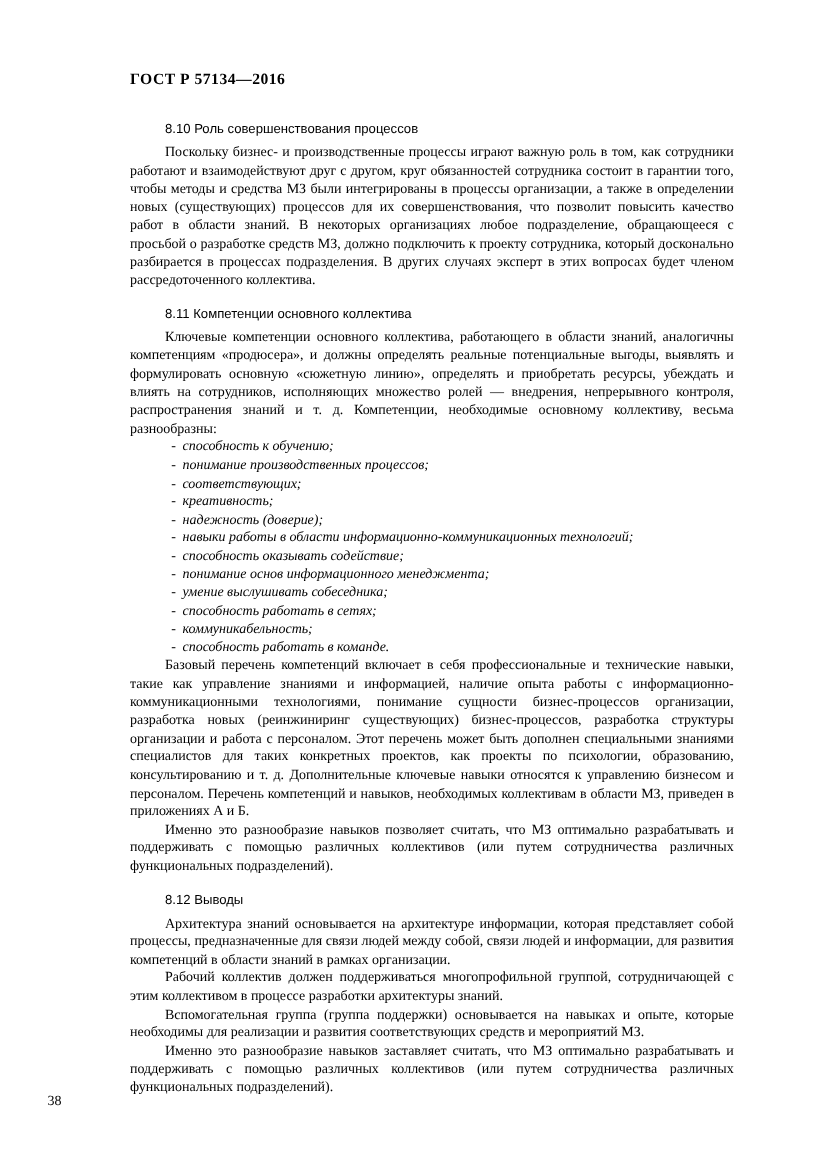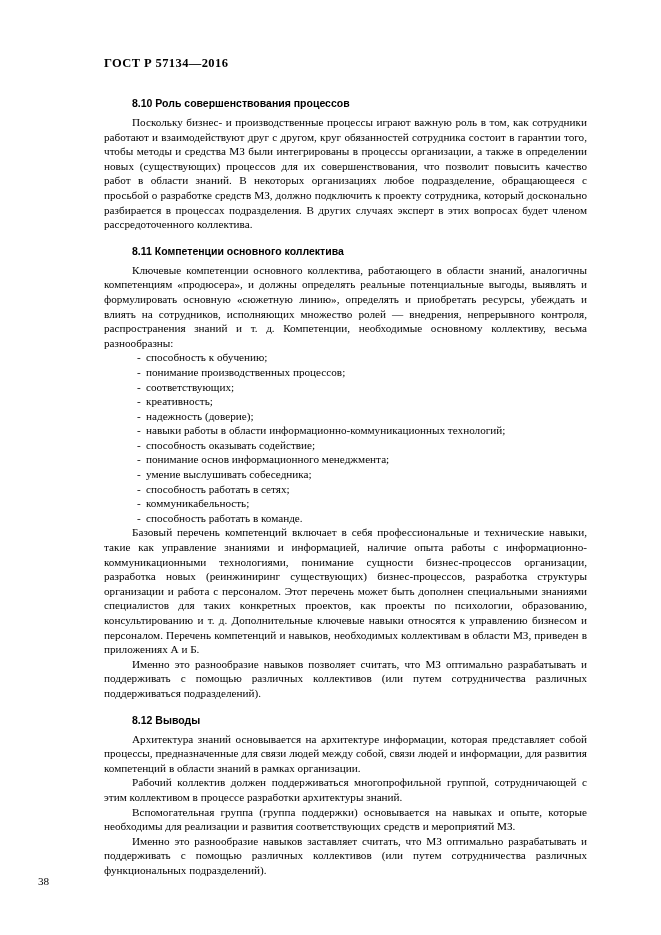--- a/index.html
+++ b/index.html
@@ -26,21 +26,21 @@
     font-family: "Liberation Serif", serif;
     font-size: 12.5px;
     font-weight: bold;
     letter-spacing: 0.4px;
     margin: 0 0 26px 0;
     white-space: nowrap;
   }
   .section-heading {
     font-family: "Liberation Sans", sans-serif;
     font-size: 10.5px;
-    font-weight: bold;
+    font-weight: normal;
     margin: 0 0 6px 0;
     padding-left: 28px;
   }
   p.body {
     font-family: "Liberation Serif", serif;
     font-size: 11.2px;
     line-height: 14.6px;
     text-align: justify;
     margin: 0;
     text-indent: 28px;
@@ -54,20 +54,21 @@
     margin: 0;
     padding: 0;
   }
   ul.bullets li {
     font-family: "Liberation Serif", serif;
     font-size: 11.2px;
     line-height: 14.6px;
     padding-left: 42px;
     position: relative;
     white-space: nowrap;
+    font-style: italic;
   }
   ul.bullets li::before {
     content: "-";
     position: absolute;
     left: 33px;
   }
   .gap-md { height: 13px; }
   .page-number {
     position: absolute;
     left: 38px;
@@ -100,21 +101,21 @@
     <li>навыки работы в области информационно-коммуникационных технологий;</li>
     <li>способность оказывать содействие;</li>
     <li>понимание основ информационного менеджмента;</li>
     <li>умение выслушивать собеседника;</li>
     <li>способность работать в сетях;</li>
     <li>коммуникабельность;</li>
     <li>способность работать в команде.</li>
   </ul>
 
   <p class="body">Базовый перечень компетенций включает в себя профессиональные и технические навыки, такие как управление знаниями и информацией, наличие опыта работы с информационно-коммуникационными технологиями, понимание сущности бизнес-процессов организации, разработка новых (реинжиниринг существующих) бизнес-процессов, разработка структуры организации и работа с персоналом. Этот перечень может быть дополнен специальными знаниями специалистов для таких конкретных проектов, как проекты по психологии, образованию, консультированию и т. д. Дополнительные ключевые навыки относятся к управлению бизнесом и персоналом. Перечень компетенций и навыков, необходимых коллективам в области МЗ, приведен в приложениях А и Б.</p>
-  <p class="body">Именно это разнообразие навыков позволяет считать, что МЗ оптимально разрабатывать и поддерживать с помощью различных коллективов (или путем сотрудничества различных поддерживаться подразделений).</p>
+  <p class="body">Именно это разнообразие навыков позволяет считать, что МЗ оптимально разрабатывать и поддерживать с помощью различных коллективов (или путем сотрудничества различных функциональных подразделений).</p>
 
   <div class="gap-md"></div>
 
   <div class="section-heading">8.12  Выводы</div>
   <p class="body">Архитектура знаний основывается на архитектуре информации, которая представляет собой процессы, предназначенные для связи людей между собой, связи людей и информации, для развития компетенций в области знаний в рамках организации.</p>
   <p class="body">Рабочий коллектив должен поддерживаться многопрофильной группой, сотрудничающей с этим коллективом в процессе разработки архитектуры знаний.</p>
   <p class="body">Вспомогательная группа (группа поддержки) основывается на навыках и опыте, которые необходимы для реализации и развития соответствующих средств и мероприятий МЗ.</p>
   <p class="body">Именно это разнообразие навыков заставляет считать, что МЗ оптимально разрабатывать и поддерживать с помощью различных коллективов (или путем сотрудничества различных функциональных подразделений).</p>
 
   <div class="page-number">38</div>

